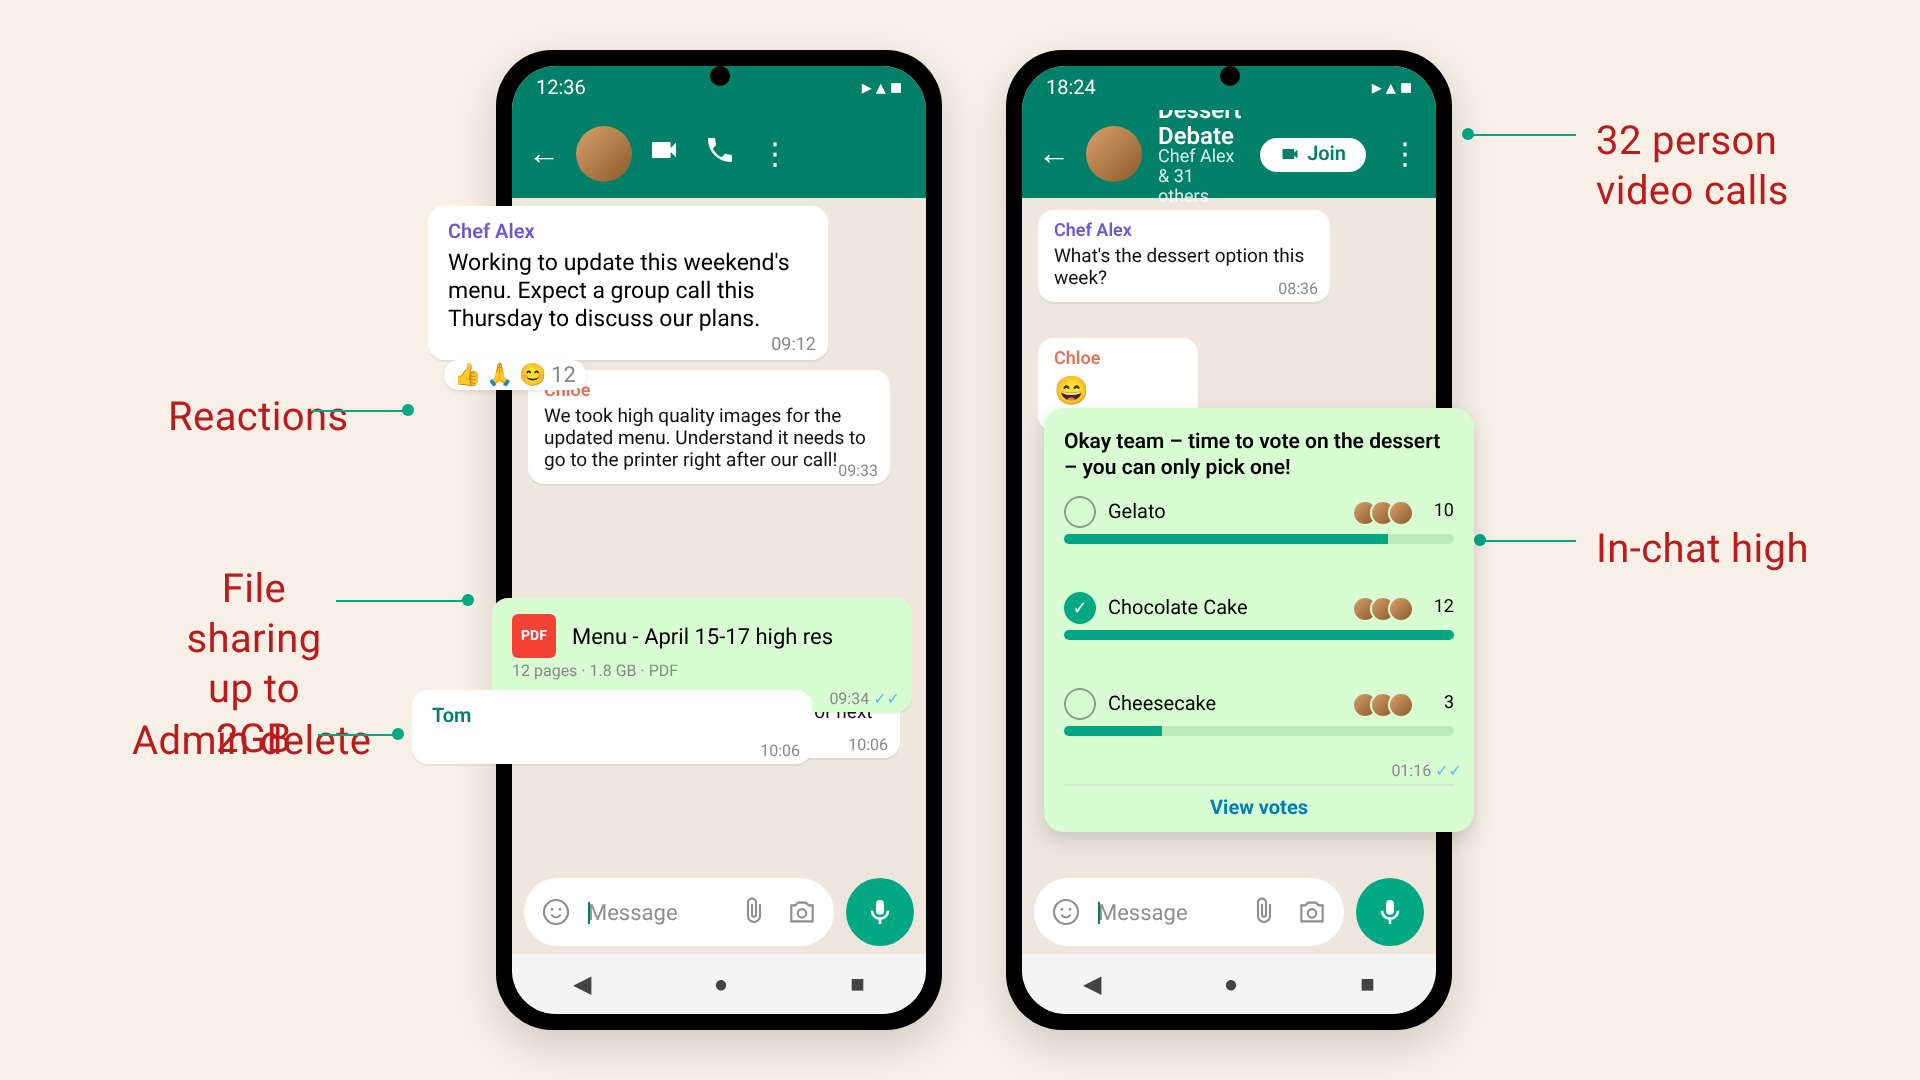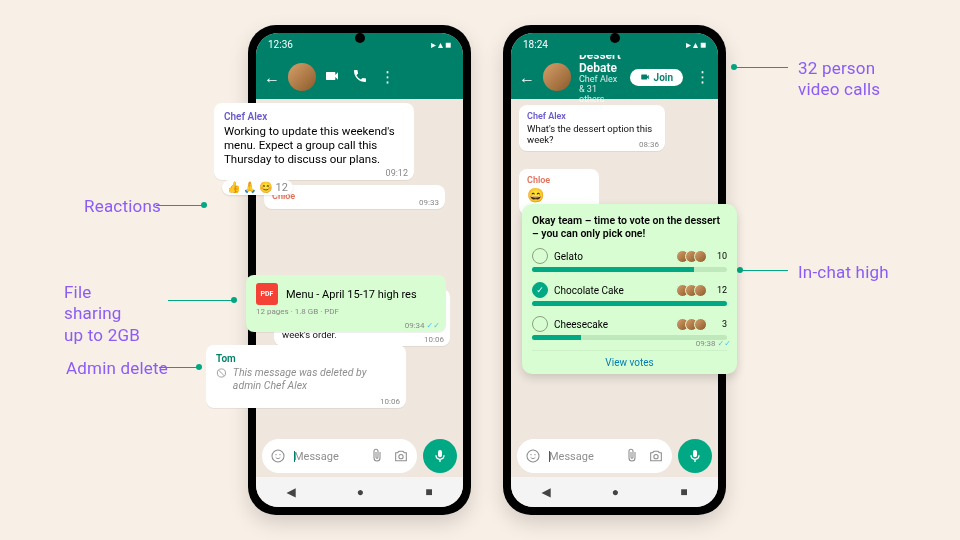--- a/index.html
+++ b/index.html
@@ -30,55 +30,55 @@
   .ticks{color:#53bdeb}
   .reactpill{position:absolute;left:8px;bottom:-14px;background:#fff;border-radius:10px;padding:1px 5px;font-size:9px;box-shadow:0 1px 2px rgba(0,0,0,.1)}
   .reactpill .cnt{color:#888;margin-left:2px}
   .filecard .filerow{display:flex;align-items:center;gap:8px;margin-bottom:2px}
   .pdf{width:22px;height:22px;background:#f44336;color:#fff;border-radius:3px;font-size:7px;font-weight:700;display:flex;align-items:center;justify-content:center}
   .filemeta{font-size:8px;color:#888}
   .delmsg .body{display:flex;align-items:flex-start;gap:6px;color:#8e8e8e;font-style:italic}
   .mention{color:#3b82f6}
   .poll{background:#d9fdd3;border-radius:10px;padding:10px 10px 4px 10px;margin-left:auto;width:195px;box-shadow:0 4px 10px rgba(0,0,0,.15);position:relative}
   .poll .q{font-size:10.5px;font-weight:600;margin-bottom:8px}
-  .opt{margin-bottom:10px}
+  .opt{margin-bottom:24px}
   .opt .row{display:flex;align-items:center;gap:6px;font-size:10px}
   .radio{width:14px;height:14px;border:1.5px solid #8aa17f;border-radius:50%;flex:none}
   .radio.sel{background:#00a884;border-color:#00a884;display:flex;align-items:center;justify-content:center;color:#fff;font-size:9px}
   .opt .row .lbl{flex:1}
   .faces{display:flex}.faces i{width:11px;height:11px;border-radius:50%;background:linear-gradient(135deg,#d7a06a,#8b5a2b);border:1px solid #d9fdd3;margin-left:-4px}
   .vc{font-size:9px;width:14px;text-align:right}
   .bar{height:5px;background:#bfe8bd;border-radius:3px;margin-top:3px;overflow:hidden}
   .bar i{display:block;height:100%;background:#00a884}
-  .viewvotes{text-align:center;color:#027eb5;font-size:10px;font-weight:400;padding:6px 0 2px 0;border-top:1px solid rgba(0,0,0,.05);margin-top:2px}
+  .viewvotes{text-align:center;color:#027eb5;font-size:10px;font-weight:700;padding:6px 0 2px 0;border-top:1px solid rgba(0,0,0,.05);margin-top:2px}
   .inputbar{position:absolute;left:6px;right:6px;bottom:34px;display:flex;align-items:center;gap:6px}
   .textpill{flex:1;background:#fff;border-radius:20px;height:34px;display:flex;align-items:center;padding:0 8px;gap:8px;color:#8e8e8e;font-size:11px}
   .textpill .ph{flex:1;position:relative}
   .cursor{position:absolute;left:0;top:1px;bottom:1px;width:1px;background:#008069}
   .textpill svg{width:16px;height:16px;fill:#8e8e8e}
   .micbtn{width:34px;height:34px;border-radius:50%;background:#00a884;display:flex;align-items:center;justify-content:center}
   .micbtn svg{width:16px;height:16px;fill:#fff}
   .navbar{position:absolute;left:0;right:0;bottom:0;height:30px;background:#f4f4f4;display:flex;align-items:center;justify-content:space-around;color:#444}
   .navbar span{font-size:12px}
-  .callout{position:absolute;font-size:17px;color:#8b5cf6;line-height:1.25;letter-spacing:.2px}
+  .callout{position:absolute;font-size:20px;color:#b91c1c;line-height:1.25;letter-spacing:.2px}
   .callout.r{text-align:left}
   .line{position:absolute;height:1px;background:#00a884}
   .dot{position:absolute;width:6px;height:6px;border-radius:50%;background:#00a884;transform:translate(-50%,-50%)}
   .float{position:absolute;z-index:5}
 </style>
 </head>
 <body>
 
 <div class="stage">
 
   <div class="callout" style="left:84px;top:196px">Reactions</div>
   <div class="line" style="left:156px;top:205px;width:48px"></div>
   <div class="dot" style="left:204px;top:205px"></div>
 
-  <div class="callout" style="left:64px;top:282px;text-align:left;width:86px">
+  <div class="callout" style="left:84px;top:282px;text-align:center;width:86px">
     <span>File sharing</span><br>
     <span>up to 2GB</span>
   </div>
   <div class="line" style="left:168px;top:300px;width:66px"></div>
   <div class="dot" style="left:234px;top:300px"></div>
 
   <div class="callout" style="left:66px;top:358px">Admin delete</div>
   <div class="line" style="left:159px;top:367px;width:40px"></div>
   <div class="dot" style="left:199px;top:367px"></div>
 
@@ -111,20 +111,21 @@
                 <path d="M6.6 10.8a15 15 0 0 0 6.6 6.6l2.2-2.2a1 1 0 0 1 1-.24 11.4 11.4 0 0 0 3.6.58 1 1 0 0 1 1 1V20a1 1 0 0 1-1 1A17 17 0 0 1 3 4a1 1 0 0 1 1-1h3.5a1 1 0 0 1 1 1 11.4 11.4 0 0 0 .58 3.6 1 1 0 0 1-.25 1z"></path>
               </svg></span>
           <span class="kebab">⋮</span>
         </div>
       </div>
 
       <div class="chat">
 
         <div class="msg" style="margin-top:80px;width:165px">
           <div class="sender s-chloe">Chloe</div>
+          <span>We took high quality images for the updated menu. Understand it needs to go to the printer right after our call!</span>
           <span class="ts">09:33</span>
         </div>
 
         <div style="height:62px"></div>
 
         <div class="msg" style="width:160px;margin-left:10px">
           <div class="sender s-alex">Chef Alex</div>
           <span class="mention">@Tom</span><span> Good question but put that in the Produce Requests group for next week's order.</span>
           <span class="ts">10:06</span>
         </div>
@@ -164,38 +165,31 @@
 
   <div class="float msg" style="left:214px;top:103px;width:226px;padding:8px 10px 14px 10px;font-size:11.5px">
     <div class="sender s-alex" style="font-size:10px">Chef Alex</div>
     <span>Working to update this weekend's menu. Expect a group call this Thursday to discuss our plans.</span>
     <span class="ts" style="font-size:9px">09:12</span>
     <div class="reactpill" style="bottom:-15px;font-size:11px">
       <span>👍 🙏 😊</span><span class="cnt">12</span>
     </div>
   </div>
 
-  <div class="float msg out filecard" style="left:246px;top:275px;width:204px;padding:8px 10px 16px 10px">
+  <div class="float msg out filecard" style="left:246px;top:299px;width:204px;padding:8px 20px 16px 10px">
     <div class="filerow">
       <div class="pdf">PDF</div>
       <span style="font-size:11px">Menu - April 15-17 high res</span>
     </div>
     <div class="filemeta">12 pages · 1.8 GB · PDF</div>
     <span class="ts"><span>09:34</span> <span class="ticks">✓✓</span></span>
   </div>
 
   <div class="float msg delmsg" style="left:206px;top:345px;width:228px;padding:8px 10px 16px 10px">
     <div class="sender s-tom" style="font-size:10px">Tom</div>
-    <div class="body">
-      <svg width="14" height="14" viewBox="0 0 24 24">
-          <circle cx="12" cy="12" r="9" fill="none" stroke="#8e8e8e" stroke-width="1.8"></circle>
-          <line x1="5.8" y1="5.8" x2="18.2" y2="18.2" stroke="#8e8e8e" stroke-width="1.8"></line>
-        </svg>
-      <span style="font-size:10.5px">This message was deleted by admin Chef Alex</span>
-    </div>
     <span class="ts">10:06</span>
   </div>
 
   <div class="phone" id="p2">
     <div class="screen">
       <div class="statusbar">
         <span>18:24</span>
         <div class="notch"></div>
         <span class="right"><span>▸</span><span>▴</span><span>■</span></span>
       </div>
@@ -305,17 +299,17 @@
             <i></i>
             <i></i>
             <i></i>
           </span>
           <span class="vc">3</span>
         </div>
       <div class="bar">
           <i style="width:25%"></i>
         </div>
     </div>
-    <span class="ts" style="bottom:26px"><span>09:38</span> <span class="ticks">✓✓</span></span>
+    <span class="ts" style="bottom:26px"><span>01:16</span> <span class="ticks">✓✓</span></span>
     <div class="viewvotes">View votes</div>
   </div>
 
 </div>
 
 </body></html>

